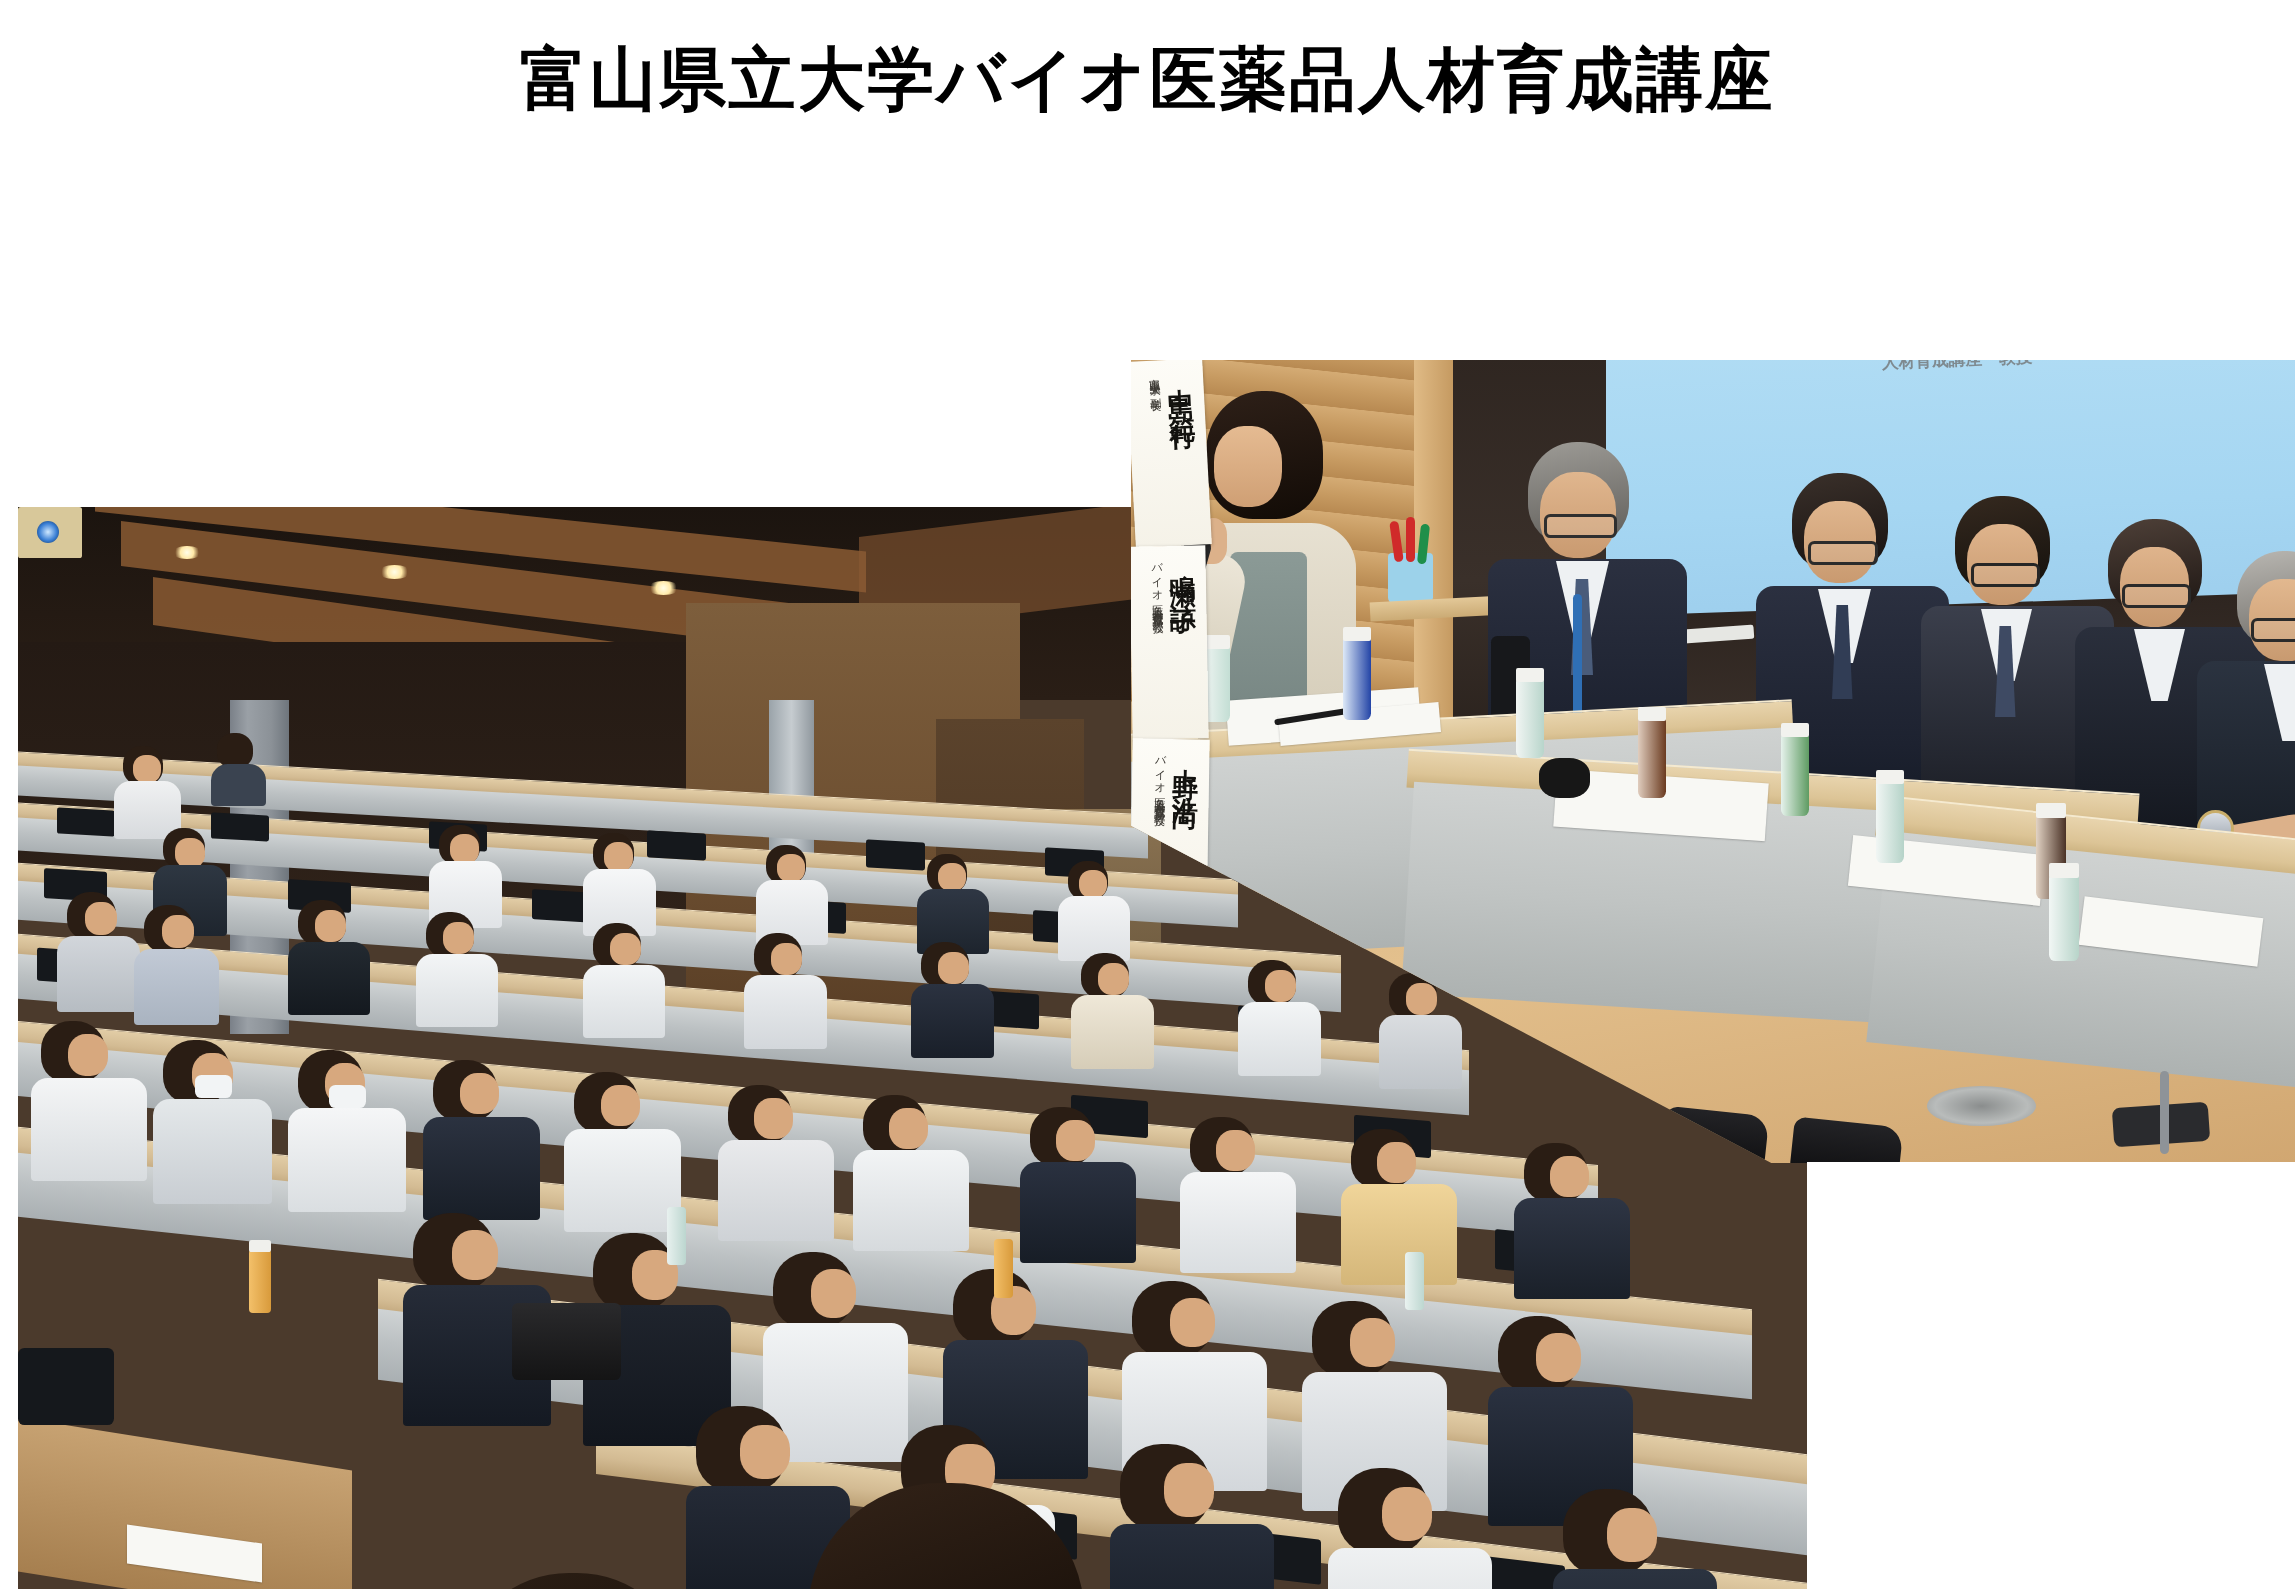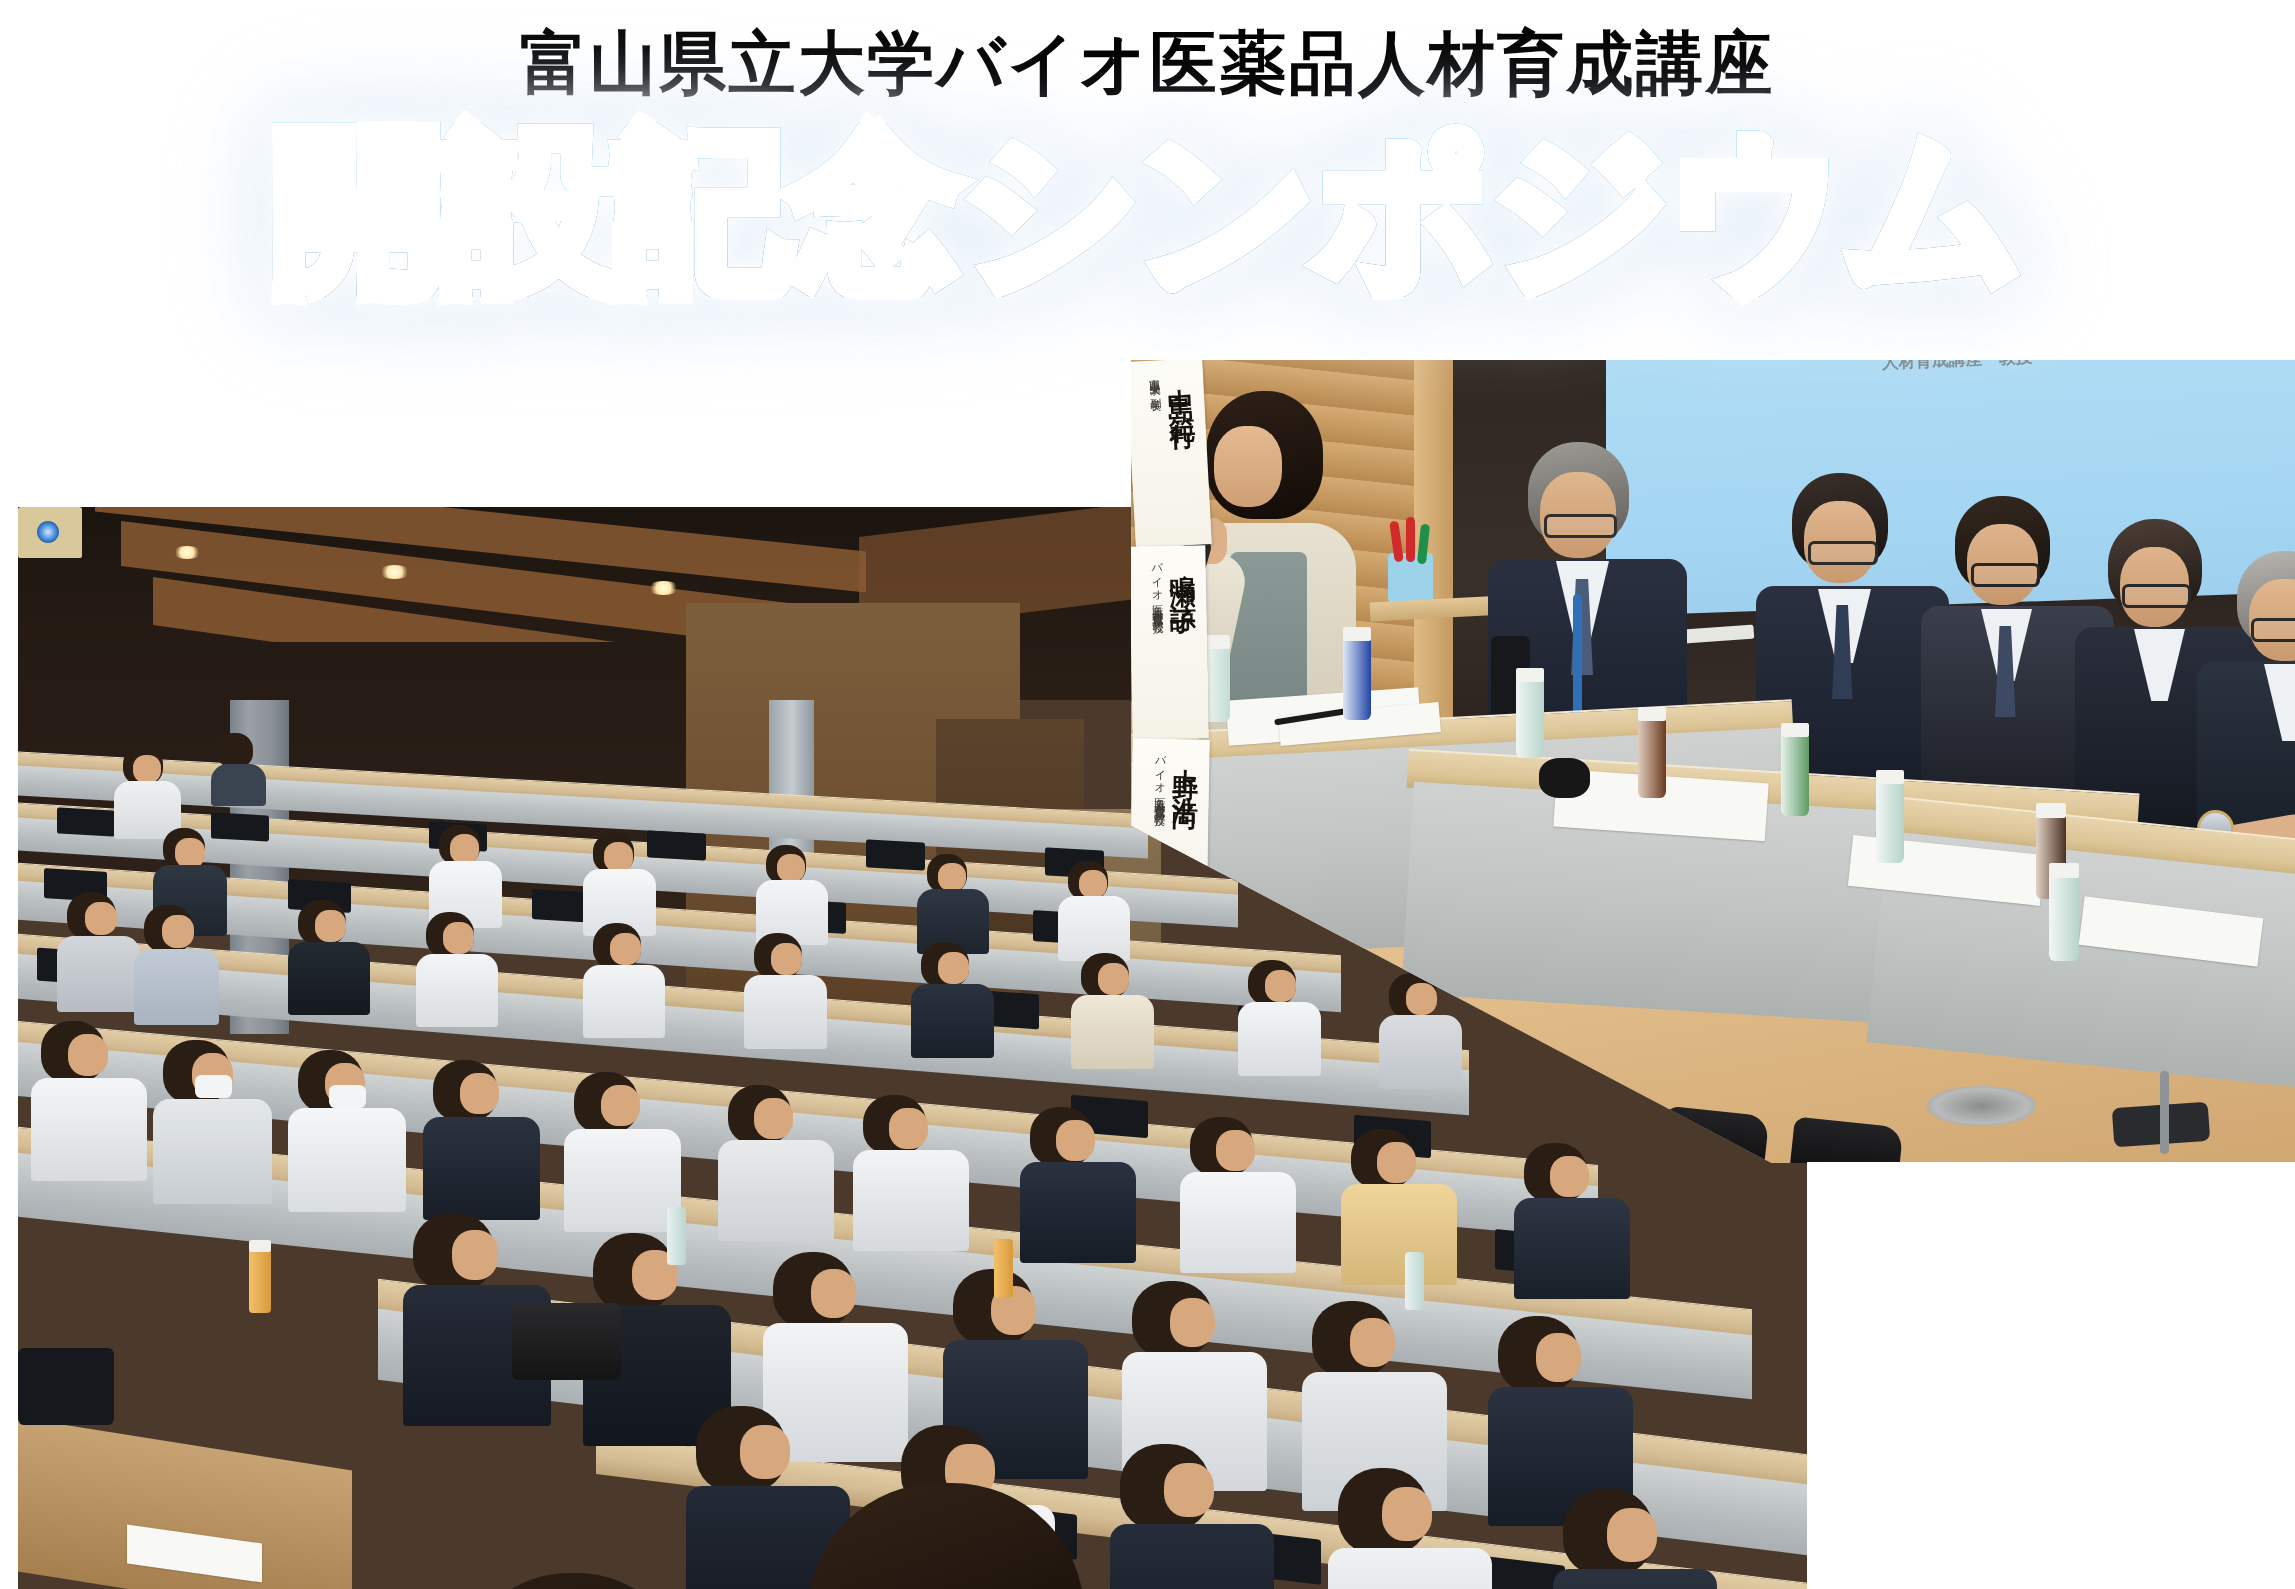--- a/index.html
+++ b/index.html
@@ -1,20 +1,20 @@
 <!DOCTYPE html>
 <html style="font-size:10.3px"><head>
 <meta charset="utf-8">
 <style>
   html,body{margin:0;padding:0;background:#ffffff;}
   body{width:2295px;height:1589px;position:relative;overflow:hidden;
        font-family:"Liberation Sans","DejaVu Sans",sans-serif;}
 
   
-  #header{position:absolute;left:0;top:0;width:2077px;height:360px;z-index:40;pointer-events:none;}
+  #header{position:absolute;left:0;top:16px;width:2077px;height:360px;z-index:40;pointer-events:none;}
 
   #subtitle{
     position:absolute;left:0;top:26px;width:2295px;text-align:center;
     font-size:69px;font-weight:bold;color:#000000;letter-spacing:2.6px;
     line-height:1.1;
     font-family:"DejaVu Sans","Liberation Sans",sans-serif;
     transform:scaleX(0.97);
   }
 
   #maintitle-wrap{position:absolute;left:0;top:122px;width:2295px;text-align:center;}
@@ -554,17 +554,14 @@
     <div class="blk" style="left:982px;top:745px;width:96px;height:39px;background:#2a2b2e;border-radius:7.7px;transform:rotate(-4deg);"></div>
     <div class="blk" style="left:1029px;top:711px;width:9px;height:83px;background:#8e9398;border-radius:4.5px;"></div>
     <div class="blk" style="left:302px;top:682px;width:10.3px;height:128px;background:#9aa0a4;border-radius:5.1px;"></div>
   </div>
 </div>
 
 <div class="mask-white" style="left:1807px;top:1162px;width:489px;height:427px;"></div>
 
 <div id="header">
   <div id="subtitle">富山県立大学バイオ医薬品人材育成講座</div>
-  <div id="maintitle-wrap">
-    <span id="maintitle">開設記念シンポジウム</span>
-  </div>
 </div>
 
 
 </body></html>

